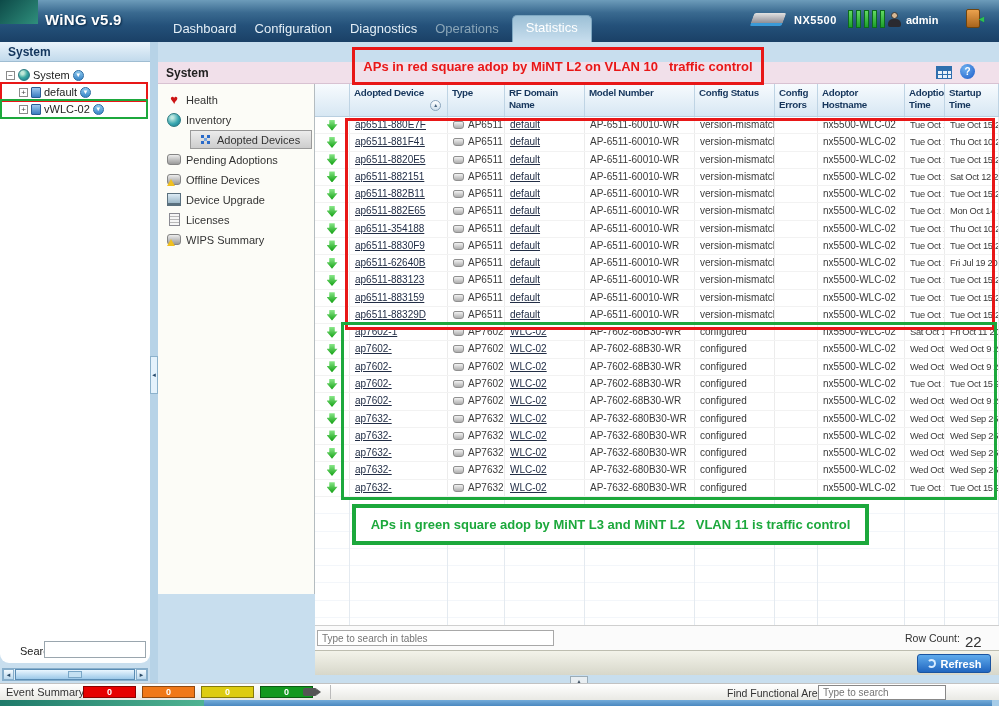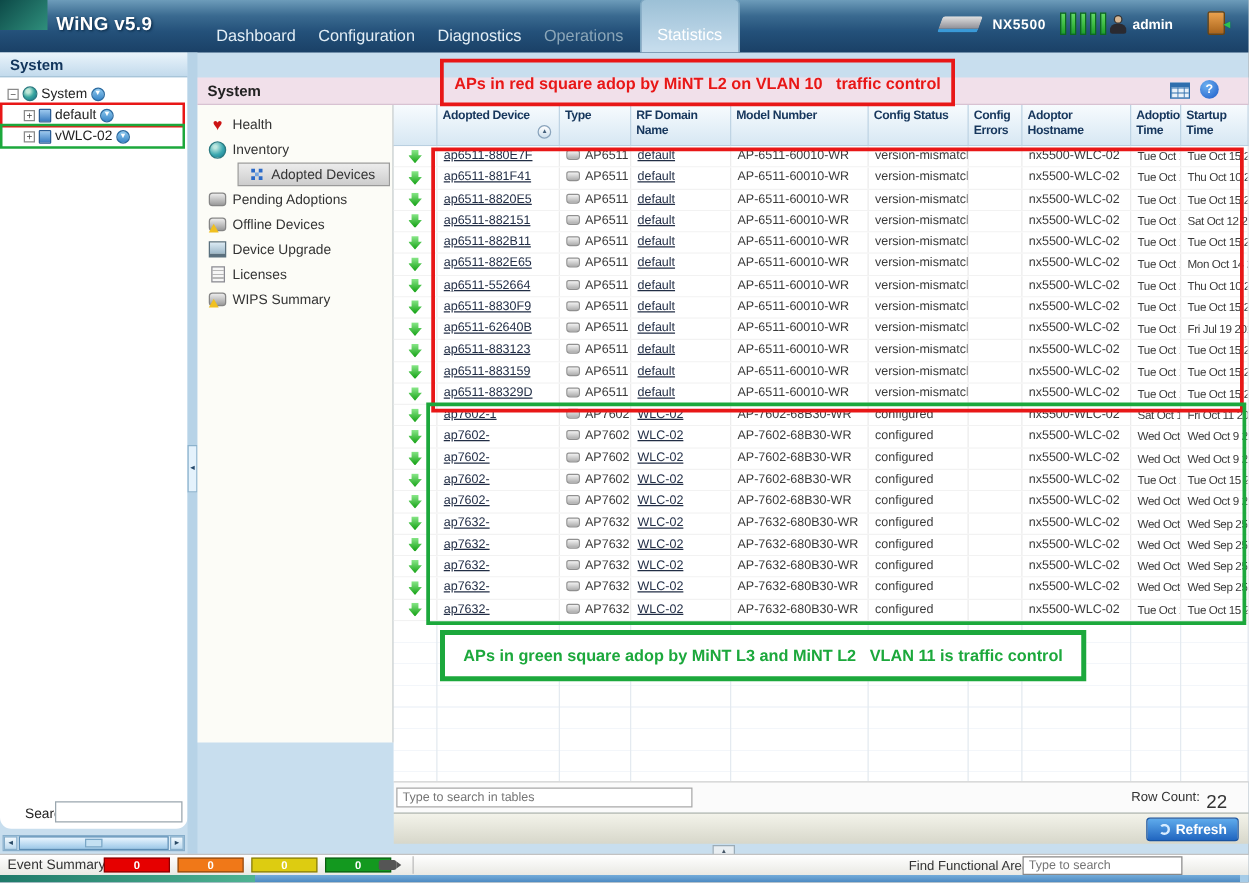--- a/index.html
+++ b/index.html
@@ -9,21 +9,21 @@
   
   .topbar { position:absolute; left:0; top:0; width:999px; height:42px;
     background:linear-gradient(180deg,#6d9cba 0%,#3a6a90 30%,#24517a 60%,#1a4066 100%); }
   .logo-corner { position:absolute; left:0; top:0; width:38px; height:24px;
     background:linear-gradient(135deg,#0d4a48,#2f8f7c); }
   .brand { position:absolute; left:45px; top:11px; color:#fff; font-weight:bold; font-size:15px;
     text-shadow:1px 1px 2px #082744; letter-spacing:.3px; }
   .nav-tabs { position:absolute; left:168px; bottom:0; display:flex; align-items:flex-end; gap:8px; }
   .tab { color:#e3eef6; font-size:13px; line-height:20px; padding:0 5px; margin-bottom:3px; cursor:default; }
   .tab-dim { color:#8ba6b8; }
-  .tab-active { margin-bottom:0; padding:18px 13px 4px; color:#fff;
+  .tab-active { margin-bottom:0; padding:2px 13px 4px; color:#fff;
     background:linear-gradient(180deg,#9cc0d6,#c8deee); border:1px solid #7fa8c2; border-bottom:none;
     border-radius:5px 5px 0 0; }
   .nx-icon { position:absolute; left:752px; top:13px; width:32px; height:13px;
     background:linear-gradient(#e2e2e2,#8e8e96); transform:skewX(-20deg); border-radius:2px;
     border-bottom:3px solid #3a9ad8; }
   .nx-label { position:absolute; left:794px; top:14px; color:#fff; font-size:11px; font-weight:bold; letter-spacing:.5px; }
   .sig-bars { position:absolute; left:848px; top:10px; display:flex; gap:3px; }
   .sig-bars span { display:block; width:5px; height:18px; border:1px solid #0c6c1c;
     background:linear-gradient(#62da62,#1da02a); }
   .user-ic { position:absolute; left:888px; top:12px; width:13px; height:15px; }
@@ -359,21 +359,21 @@
           <div class="tcell" style="width: 80px;">version-mismatch</div>
           <div class="tcell" style="width: 43px;"></div>
           <div class="tcell" style="width: 87px;">nx5500-WLC-02</div>
           <div class="tcell t-time" style="width: 40px;">Tue Oct 15</div>
           <div class="tcell t-time" style="width: 54px;">Sat Oct 12 20</div>
         </div>
         <div class="trow">
           <div class="tcell c-ic" style="width: 35px;">
             <span class="garrow"></span>
           </div>
-          <div class="tcell" style="width: 98px;"><span class="rlink">ap6511-882B11</span></div>
+          <div class="tcell" style="width: 98px; text-decoration: underline;"><span class="rlink">ap6511-882B11</span></div>
           <div class="tcell" style="width: 57px;"><span class="ap-ic"></span><span>AP6511</span></div>
           <div class="tcell" style="width: 80px;"><span class="rlink">default</span></div>
           <div class="tcell" style="width: 110px;">AP-6511-60010-WR</div>
           <div class="tcell" style="width: 80px;">version-mismatch</div>
           <div class="tcell" style="width: 43px;"></div>
           <div class="tcell" style="width: 87px;">nx5500-WLC-02</div>
           <div class="tcell t-time" style="width: 40px;">Tue Oct 15</div>
           <div class="tcell t-time" style="width: 54px;">Tue Oct 15 20</div>
         </div>
         <div class="trow">
@@ -387,21 +387,21 @@
           <div class="tcell" style="width: 80px;">version-mismatch</div>
           <div class="tcell" style="width: 43px;"></div>
           <div class="tcell" style="width: 87px;">nx5500-WLC-02</div>
           <div class="tcell t-time" style="width: 40px;">Tue Oct 15</div>
           <div class="tcell t-time" style="width: 54px;">Mon Oct 14 20</div>
         </div>
         <div class="trow">
           <div class="tcell c-ic" style="width: 35px;">
             <span class="garrow"></span>
           </div>
-          <div class="tcell" style="width: 98px;"><span class="rlink">ap6511-552664</span></div>
+          <div class="tcell" style="width: 98px;"><span class="rlink">ap6511-354188</span></div>
           <div class="tcell" style="width: 57px;"><span class="ap-ic"></span><span>AP6511</span></div>
           <div class="tcell" style="width: 80px;"><span class="rlink">default</span></div>
           <div class="tcell" style="width: 110px;">AP-6511-60010-WR</div>
           <div class="tcell" style="width: 80px;">version-mismatch</div>
           <div class="tcell" style="width: 43px;"></div>
           <div class="tcell" style="width: 87px;">nx5500-WLC-02</div>
           <div class="tcell t-time" style="width: 40px;">Tue Oct 15</div>
           <div class="tcell t-time" style="width: 54px;">Thu Oct 10 20</div>
         </div>
         <div class="trow">

